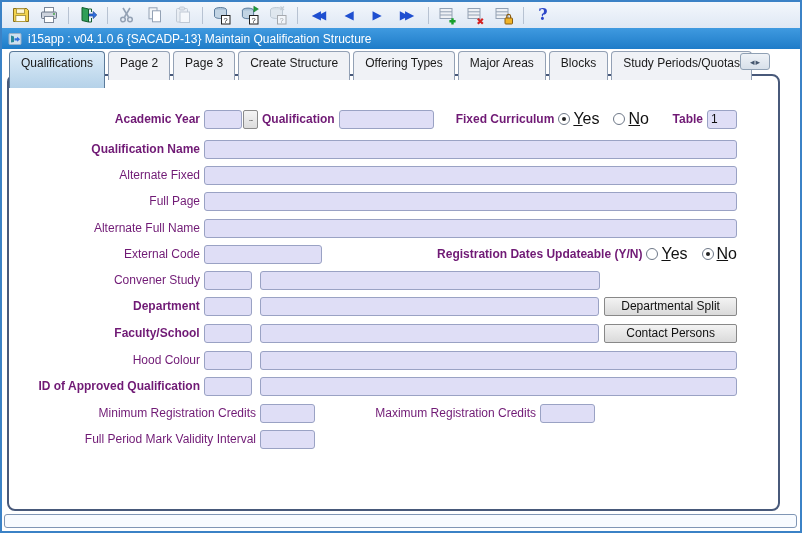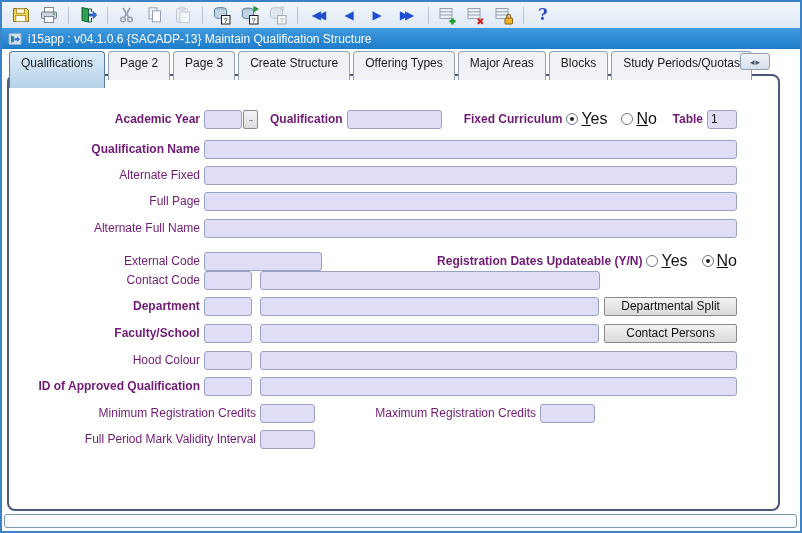--- a/index.html
+++ b/index.html
@@ -175,21 +175,21 @@
     <span>◂</span>
     <span>▸</span>
   </span>
 
   <div class="frame"></div>
 
   <div class="row" style="top:107px">
     <span class="lbl b lw">Academic Year</span>
     <input class="fld w-ay" value="" style="">
     <button class="lov">...</button>
-    <span class="lbl b" style="margin-left:12px">Qualification</span>
+    <span class="lbl b" style="margin-left:4px">Qualification</span>
     <input class="fld w-qual" value="" style="">
     <span class="lbl b" style="margin-left:22px">Fixed Curriculum</span>
     <span class="grp">
       <span class="radio checked"></span>
       <span class="radio-lbl">Yes</span>
     </span>
     <span class="grp" style="margin-left:14px">
       <span class="radio"></span>
       <span class="radio-lbl">No</span>
     </span>
@@ -212,38 +212,38 @@
   <div class="row" style="top:189px">
     <span class="lbl lw">Full Page</span>
     <input class="fld w-long" value="" style="">
   </div>
 
   <div class="row" style="top:216px">
     <span class="lbl lw">Alternate Full Name</span>
     <input class="fld w-long" value="" style="">
   </div>
 
-  <div class="row" style="top:249px">
+  <div class="row" style="top:242px">
     <span class="lbl lw">External Code</span>
     <input class="fld w-ext" value="" style="">
     <span class="grp" style="margin-left:auto">
       <span class="lbl b">Registration Dates Updateable (Y/N)</span>
       <span class="grp">
         <span class="radio"></span>
         <span class="radio-lbl">Yes</span>
       </span>
       <span class="grp" style="margin-left:14px">
         <span class="radio checked"></span>
         <span class="radio-lbl">No</span>
       </span>
     </span>
   </div>
 
   <div class="row" style="top:268px">
-    <span class="lbl lw">Contact Code</span>
+    <span class="lbl lw">Convener Study</span>
     <input class="fld w-code" value="" style="">
     <input class="fld w-desc" style="margin-left: 8px;" value="">
   </div>
 
   <div class="row" style="top:294px">
     <span class="lbl b lw">Department</span>
     <input class="fld w-code" value="" style="">
     <input class="fld w-desc" style="margin-left: 8px;" value="">
     <button class="fbtn">Departmental Split</button>
   </div>

